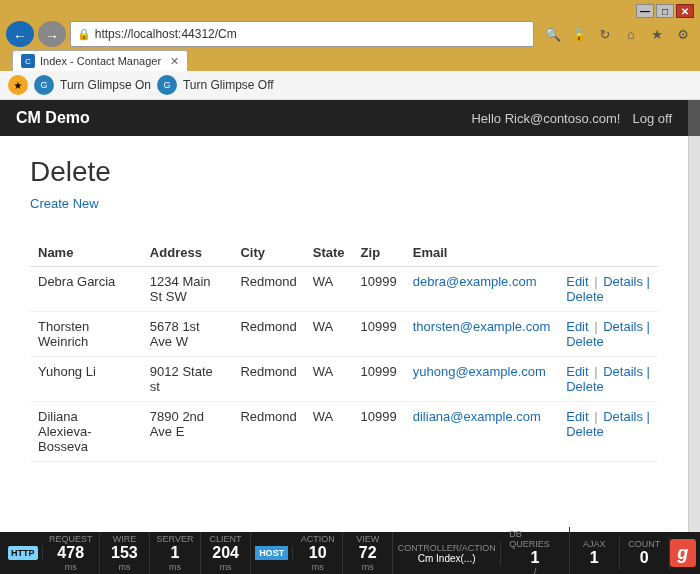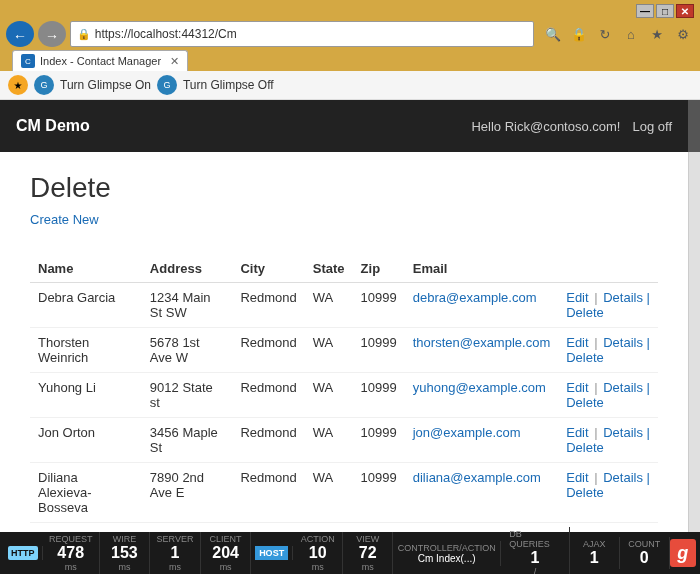--- a/index.html
+++ b/index.html
@@ -27,21 +27,21 @@
     .tab-bar { display: flex; align-items: flex-end; padding: 0 6px; margin-top: 2px; }
     .tab { display: flex; align-items: center; background: white; border: 1px solid #aaa; border-bottom: none; padding: 3px 8px; font-size: 11px; color: #333; border-radius: 3px 3px 0 0; max-width: 200px; gap: 5px; cursor: pointer; }
     .tab-favicon { width: 14px; height: 14px; background: #1a6bb5; border-radius: 2px; display: flex; align-items: center; justify-content: center; font-size: 8px; color: white; }
     .tab-close { font-size: 11px; color: #666; cursor: pointer; margin-left: 4px; }
 
     
     .toolbar { display: flex; align-items: center; gap: 8px; padding: 4px 8px; background: #f5f5f5; border-bottom: 1px solid #ddd; }
     .toolbar-btn { display: flex; align-items: center; gap: 3px; font-size: 12px; color: #333; cursor: pointer; border: none; background: none; }
 
     
-    .app-navbar { background: #222; color: #ccc; display: flex; align-items: center; padding: 0 16px; height: 52px; }
+    .app-navbar { background: #222; color: #ccc; display: flex; align-items: center; padding: 0 16px; height: 36px; }
     .app-brand { color: white; font-size: 16px; font-weight: bold; margin-right: 20px; }
     .app-nav-links { display: flex; gap: 4px; flex: 1; }
     .app-nav-link { color: #ccc; text-decoration: none; padding: 8px 12px; font-size: 13px; cursor: pointer; }
     .app-user { margin-left: auto; display: flex; align-items: center; gap: 12px; color: #ccc; font-size: 13px; }
 
     
     .main-content { padding: 20px 30px; background: white; }
     .page-title { font-size: 28px; font-weight: 300; color: #333; margin-bottom: 8px; }
     .create-new-link { color: #1a6bb5; text-decoration: none; font-size: 13px; cursor: pointer; margin-bottom: 16px; display: inline-block; }
 
@@ -179,33 +179,20 @@
     <td>WA</td>
     <td>10999</td>
     <td><a class="email-link">yuhong@example.com</a></td>
     <td>
       <span class="action-links">
         <a class="email-link">Edit</a><span class="action-sep"> | </span><a class="email-link">Details</a> |<br><a class="email-link">Delete</a>
       </span>
     </td>
   </tr>
               <tr>
-    <td>Jon Orton</td>
-    <td>3456 Maple St</td>
-    <td>Redmond</td>
-    <td>WA</td>
-    <td>10999</td>
-    <td><a class="email-link">jon@example.com</a></td>
-    <td>
-      <span class="action-links">
-        <a class="email-link">Edit</a><span class="action-sep"> | </span><a class="email-link">Details</a> |<br><a class="email-link">Delete</a>
-      </span>
-    </td>
-  </tr>
-              <tr>
     <td>Diliana Alexieva-Bosseva</td>
     <td>7890 2nd Ave E</td>
     <td>Redmond</td>
     <td>WA</td>
     <td>10999</td>
     <td><a class="email-link">diliana@example.com</a></td>
     <td>
       <span class="action-links">
         <a class="email-link">Edit</a><span class="action-sep"> | </span><a class="email-link">Details</a> |<br><a class="email-link">Delete</a>
       </span>

